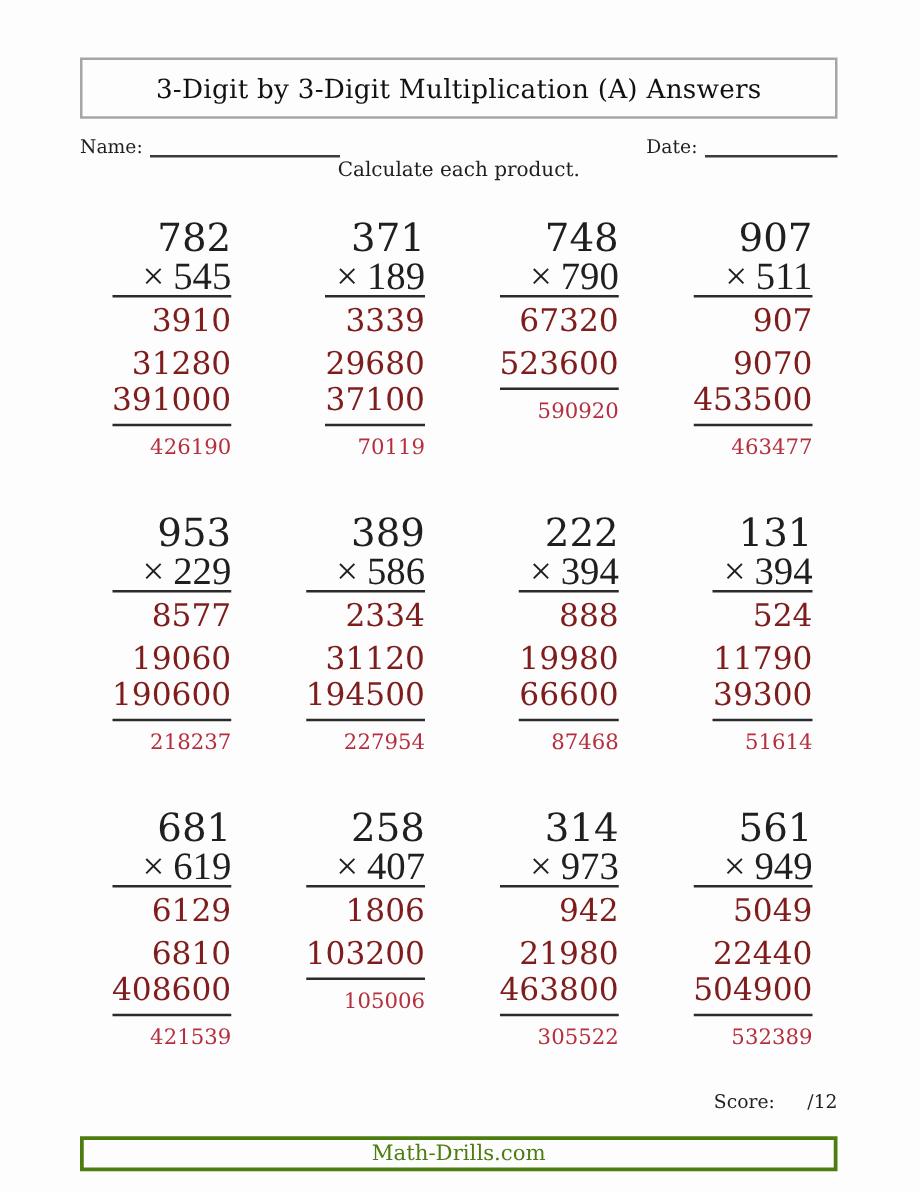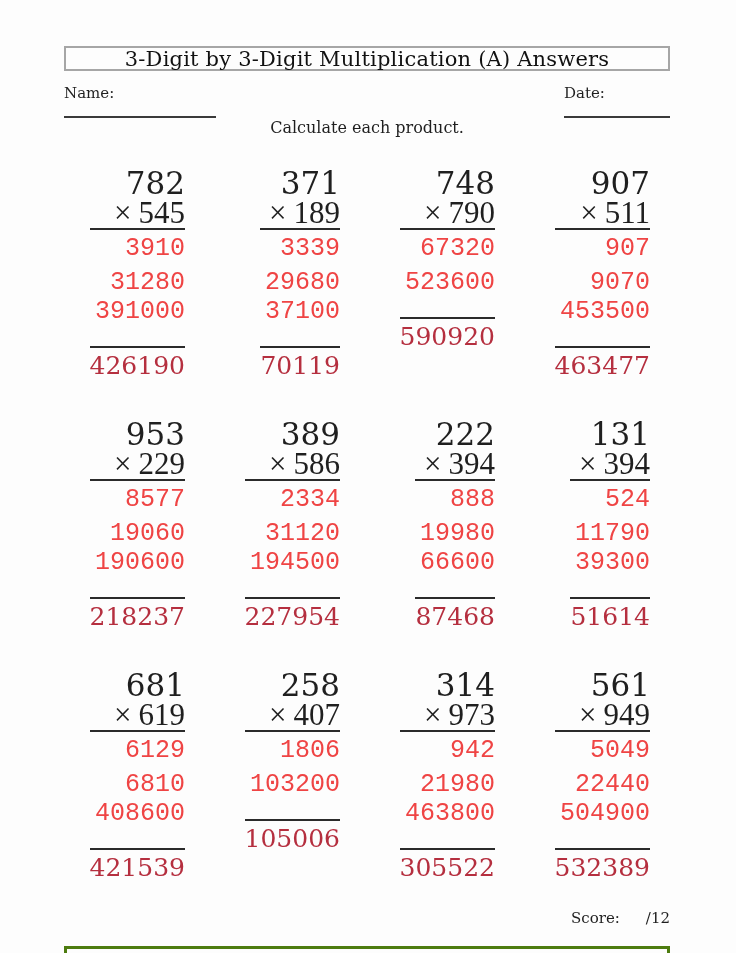--- a/index.html
+++ b/index.html
@@ -12,33 +12,33 @@
     overflow: hidden;
   }
   .sheet {
     width: 736px; height: 953px;
     padding: 46px 66px 0 64px;
     background: #fdfdfd;
   }
   
   .title-box {
     border: 2px solid #a6a6a6;
-    height: 25px;
+    height: 49px;
     display: flex; align-items: center; justify-content: center;
     font-size: 21px;
     color: #111;
     letter-spacing: 0.2px;
   }
   
   .meta-row {
     margin-top: 13px;
     display: flex; justify-content: space-between; align-items: flex-end;
     font-size: 15px;
   }
-  .meta-left, .meta-right { display: flex; align-items: flex-start; flex-direction: column; }
+  .meta-left, .meta-right { display: flex; align-items: flex-end; }
   .field-label { padding-right: 6px; }
   .write-line { border-bottom: 2px solid #3a3a3a; height: 16px; display: inline-block; }
   .name-line { width: 152px; }
   .date-line { width: 106px; }
   
   .instruction {
     text-align: center;
     margin-top: 0;
     font-size: 16px;
   }
@@ -59,30 +59,29 @@
   }
   .op-row {
     border-bottom: 2px solid #2b2b2b;
     padding-bottom: 1px;
     font-family: Liberation Serif, serif;
   }
   .times { display: inline-block; margin-right: 7px; }
   .partial {
     font-size: 25px;
     line-height: 29px;
-    color: #ef4444;
+    color: #7f1d1d;
     white-space: nowrap;
-    font-family: Liberation Mono, monospace;
   }
   .partial.first { margin-top: 4px; margin-bottom: 5px; }
   .answer {
-    margin-top: 20px;
+    margin-top: 5px;
     border-top: 2px solid #2b2b2b;
     padding-top: 3px;
-    font-size: 25px;
+    font-size: 17px;
     line-height: 29px;
     color: #b52f3f;
     white-space: nowrap;
   }
   
   .score-row {
     margin-top: 27px;
     display: flex; justify-content: flex-end; align-items: baseline;
     font-size: 15px;
   }

